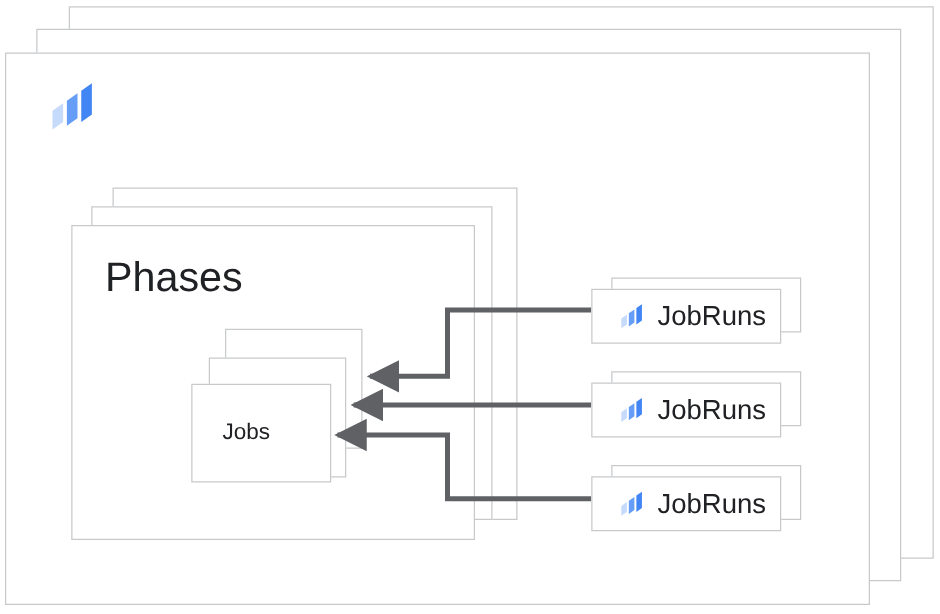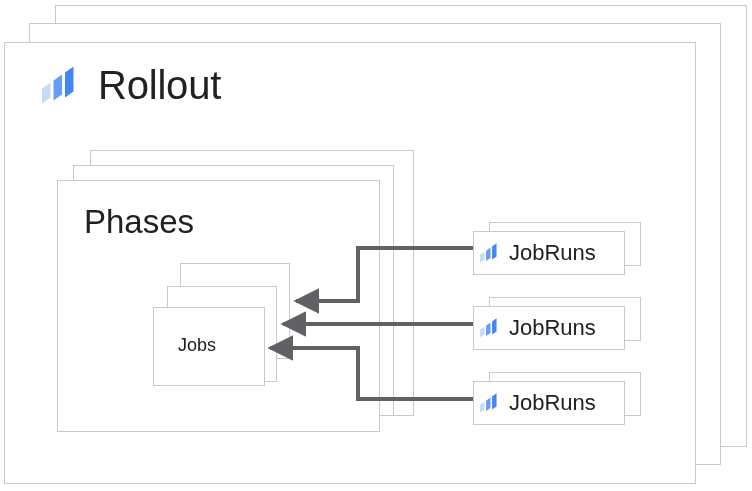--- a/index.html
+++ b/index.html
@@ -106,21 +106,21 @@
   .jobrun-front {
     position: absolute;
     left: 0; top: 9px;
     width: 152px; height: 44px;
     background: #ffffff;
     border: 1px solid #c8c9cb;
     box-sizing: border-box;
     display: flex;
     align-items: center;
     gap: 8px;
-    padding: 0 5px;
+    padding: 0 22px;
   }
   .jobrun-label {
     font-size: 22px;
     line-height: 1;
     color: #202124;
     white-space: nowrap;
   }
 
   .jr1 { left: 473px; top: 222px; width: 168px; height: 53px; }
   .jr2 { left: 473px; top: 297px; width: 168px; height: 53px; }
@@ -136,21 +136,20 @@
   <div class="card rollout-front"></div>
 
   <div class="rollout-header">
     <span>
       <svg class="logo-lg" viewBox="0 0 42 42" xmlns="http://www.w3.org/2000/svg">
         <polygon points="2,24.5 10.5,18.5 10.5,33.5 2,39.5" fill="#c6dafc"></polygon>
         <polygon points="13.5,16.5 22,10.5 22,30.5 13.5,36.5" fill="#669df6"></polygon>
         <polygon points="25,8.5 33.5,2.5 33.5,27.5 25,33.5" fill="#4285f4"></polygon>
       </svg>
     </span>
-    <span class="rollout-title">Rollout</span>
   </div>
 
   <div class="card phases-back"></div>
   <div class="card phases-mid"></div>
   <div class="card phases-front"></div>
 
   <div class="phases-title">Phases</div>
 
   <div class="card jobs-back"></div>
   <div class="card jobs-mid"></div>

